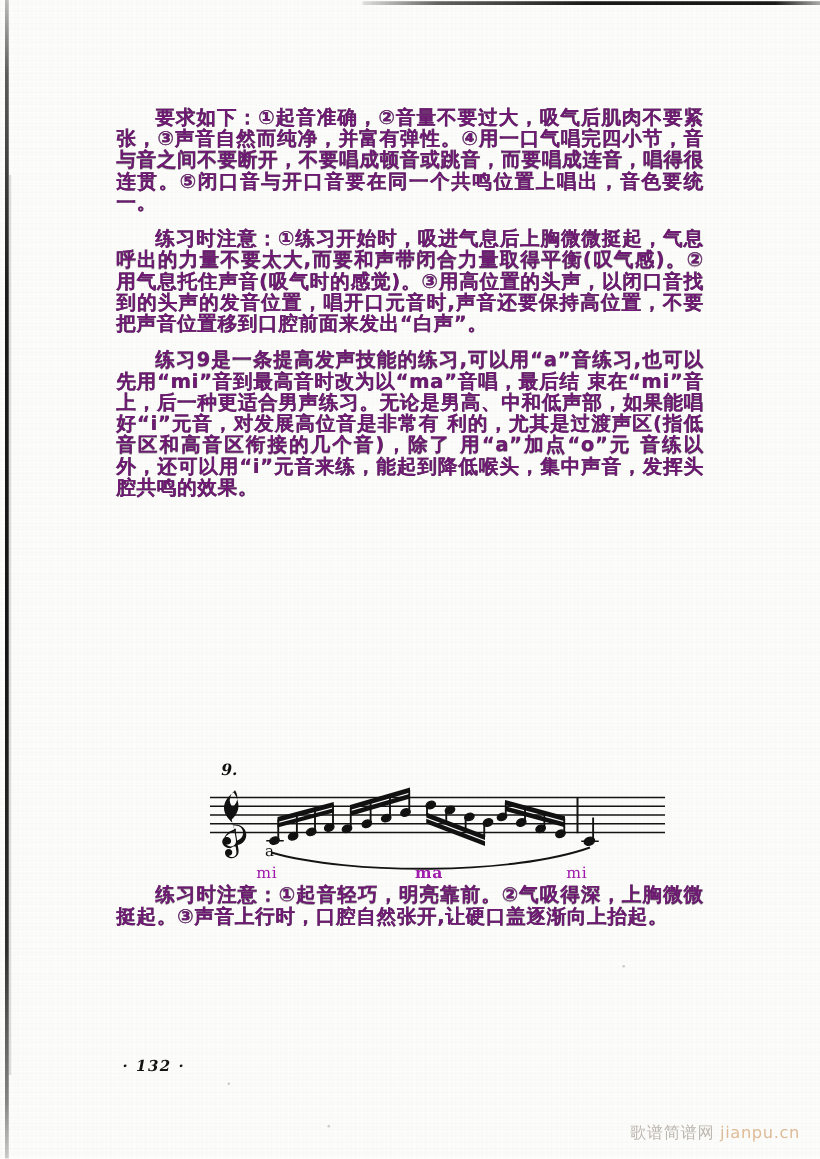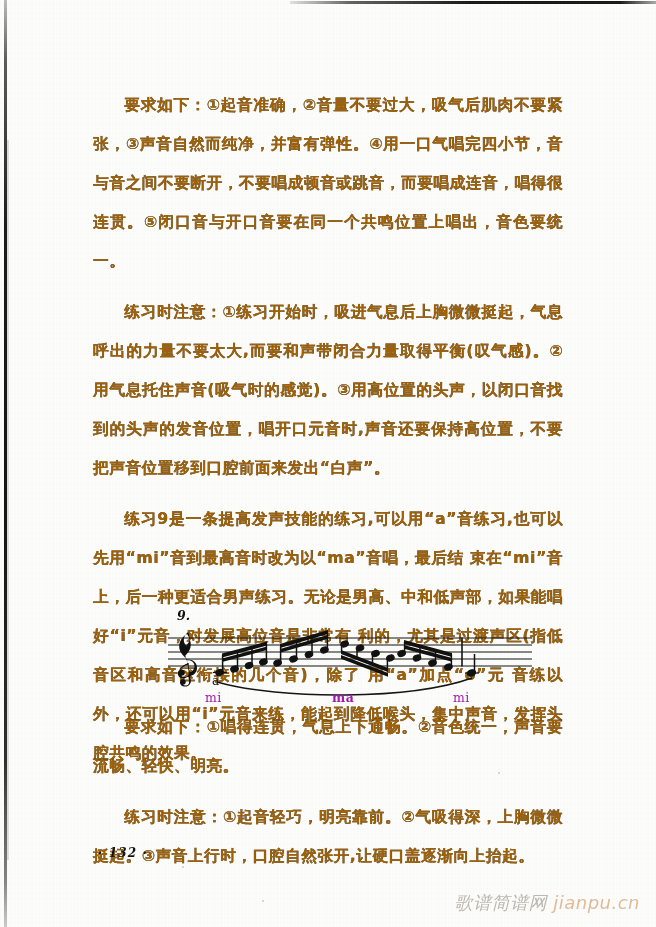--- a/index.html
+++ b/index.html
@@ -67,23 +67,23 @@
   }
   .text-col {
     position: absolute;
     left: 93px;
     top: 86px;
     width: 470px;
   }
   p.para {
     margin: 0 0 12px 0;
     font-size: 15.6px;
-    line-height: 39px;
+    line-height: 17px;
     letter-spacing: 0.6px;
-    color: #a16207;
+    color: #701a75;
     font-weight: bold;
     text-align: justify;
     text-justify: inter-character;
     text-indent: 2em;
     font-family: "DejaVu Sans", "Liberation Sans", sans-serif;
     -webkit-font-smoothing: none;
     text-shadow: 0.35px 0 0 rgba(0,0,0,0.55), 0 0.35px 0 rgba(0,0,0,0.35);
   }
   p.para.p2 { margin-bottom: 12px; }
   p.para.p3 { margin-bottom: 16px; }
@@ -132,26 +132,25 @@
     font-weight: bold;
     font-style: italic;
     color: #151515;
     font-family: "DejaVu Serif", "Liberation Serif", serif;
     letter-spacing: 1.2px;
   }
   .watermark {
     position: absolute;
     right: 16px;
     bottom: 12px;
-    font-size: 18px;
+    font-size: 13px;
     letter-spacing: 0.5px;
     white-space: nowrap;
     opacity: 0.55;
     font-family: "DejaVu Sans", "Liberation Sans", sans-serif;
-    font-style: italic;
   }
   .watermark .wm-cn { color: #8c8379; }
   .watermark .wm-url { color: #c98a4b; font-family: "DejaVu Sans", "Liberation Sans", sans-serif; }
 
   .speck { position: absolute; background: #9a9a9a; border-radius: 50%; opacity: .5; }
 </style>
 </head>
 <body>
 
 <div class="page">
@@ -250,21 +249,20 @@
       <path d="M57,62 C120,80 250,80 312,58" fill="none" stroke="#151515" stroke-width="1.5"></path>
     </svg>
 
     <div class="lyric-a" style="left:52px; top:66px;">a</div>
     <div class="lyric" style="left:45px; top:82px;">mi</div>
     <div class="lyric" style="left:172px; top:82px;font-weight:bold;">ma</div>
     <div class="lyric" style="left:293px; top:82px;">mi</div>
   </div>
 
   <div class="text-col" style="top:708px;">
-    <p class="para tail">要求如下：①唱得连贯，气息上下通畅。②音色统一，声音要流畅、轻快、明亮。</p>
     <p class="para tail">练习时注意：①起音轻巧，明亮靠前。②气吸得深，上胸微微挺起。③声音上行时，口腔自然张开,让硬口盖逐渐向上抬起。</p>
   </div>
 
   <div class="page-number">· 132 ·</div>
 
   <div class="watermark">
     <span class="wm-cn">歌谱简谱网</span>
     <span class="wm-url">jianpu.cn</span>
   </div>
 

